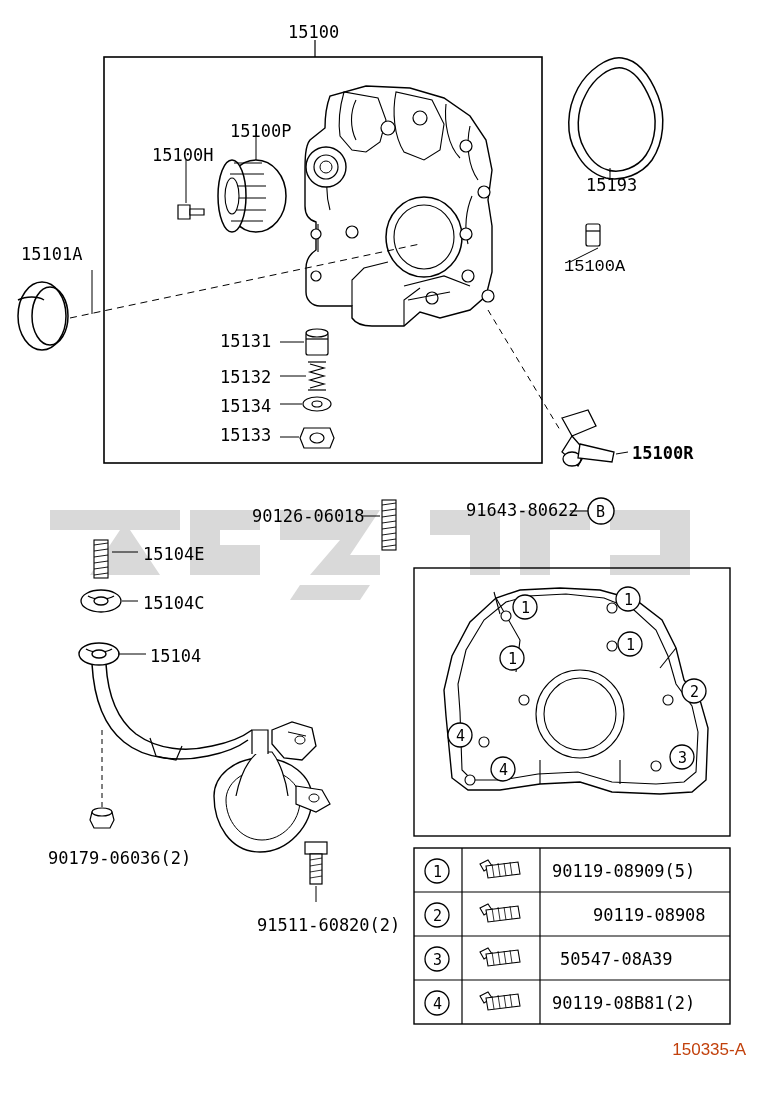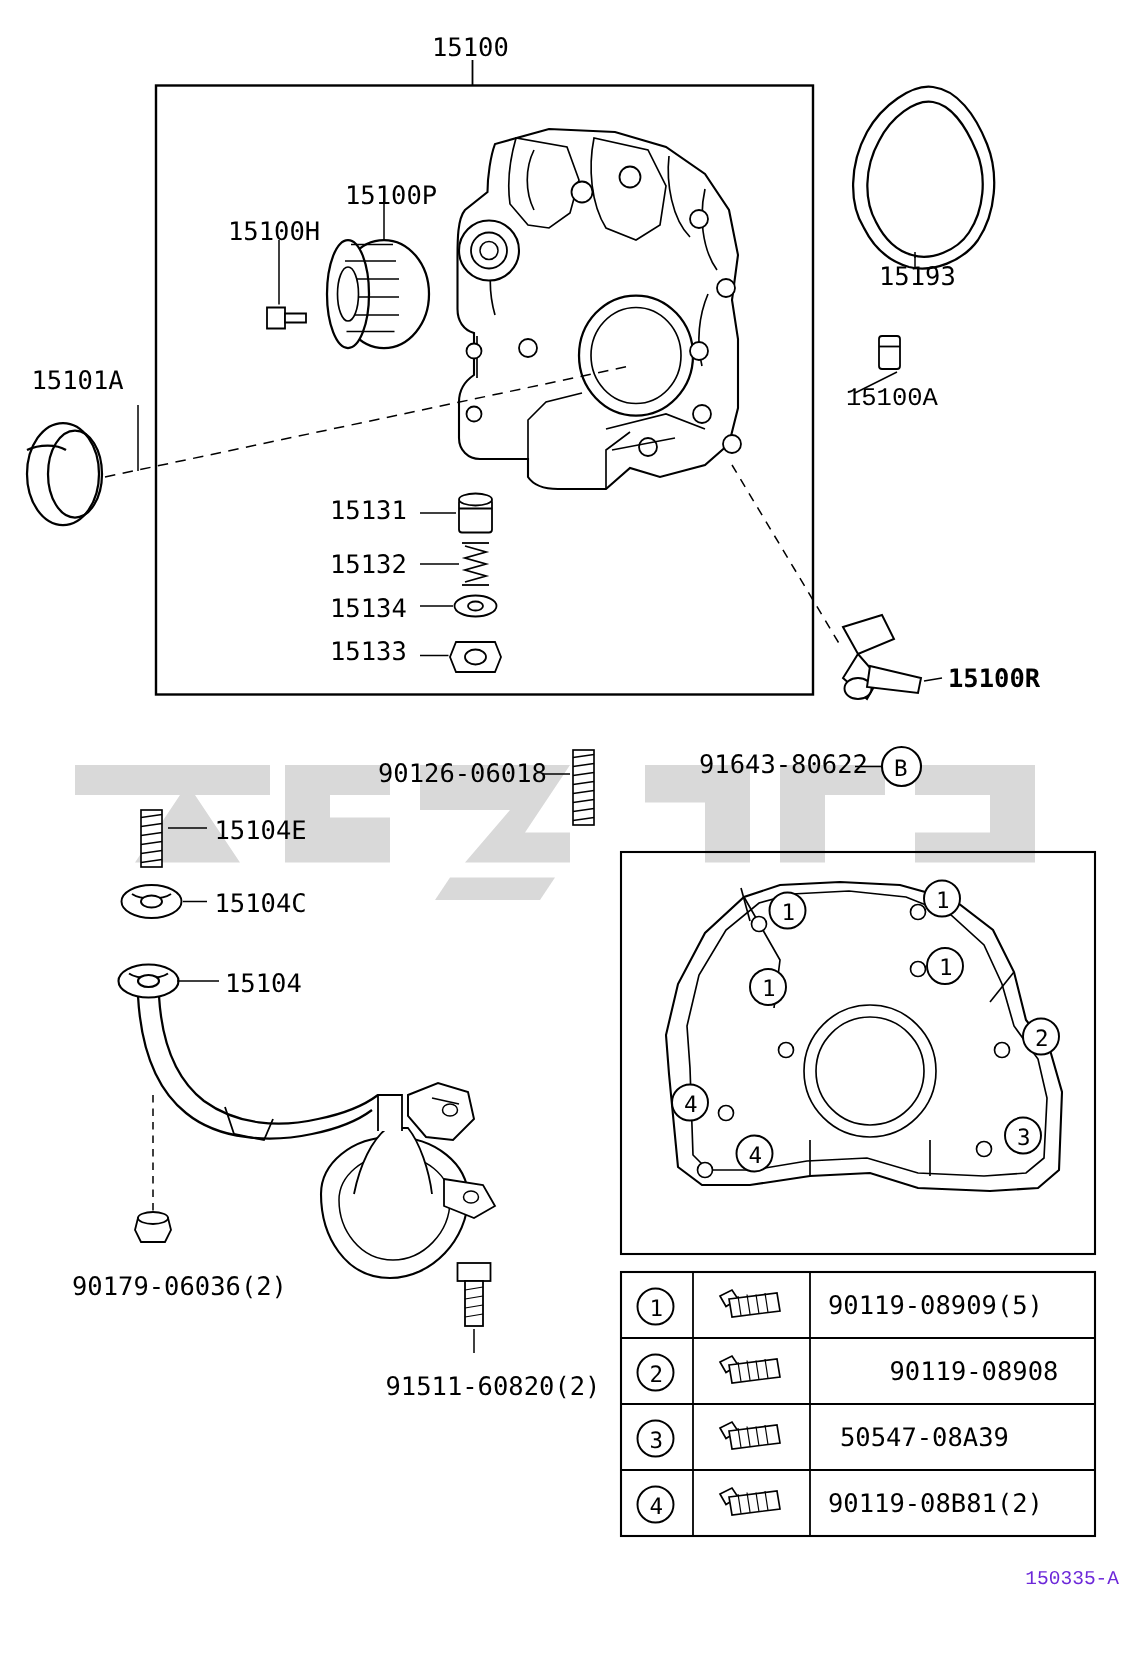--- a/index.html
+++ b/index.html
@@ -38,23 +38,23 @@
     font-family: "DejaVu Sans", sans-serif;
     font-weight: bold;
     font-size: 120px;
     letter-spacing: 6px;
     user-select: none;
   }
   .footer {
     position: absolute;
     right: 14px;
     bottom: 12px;
-    font-family: Liberation Mono, monospace;
-    font-size: 13px;
-    color: #6d28d9;
+    font-family: Liberation Sans, sans-serif;
+    font-size: 17px;
+    color: #c2410c;
   }
 </style>
 </head>
 <body>
 
 <div id="diagram">
 
   <div class="wm" style="left:30px; top:480px; transform:rotate(0deg);">
     <svg width="700" height="120" viewBox="0 0 700 120">
       <g fill="#d9d9d9">

